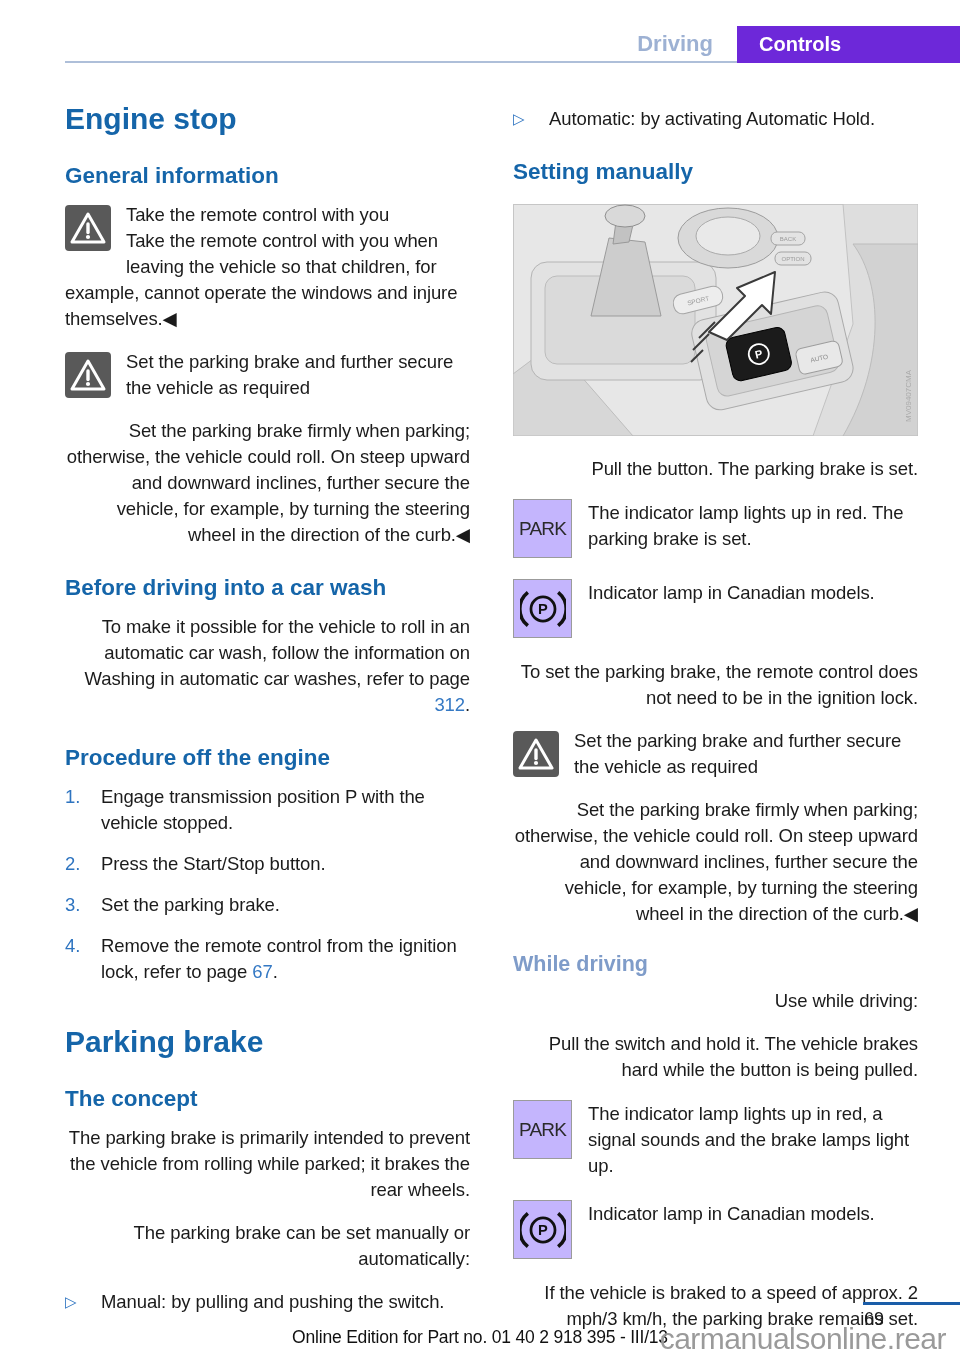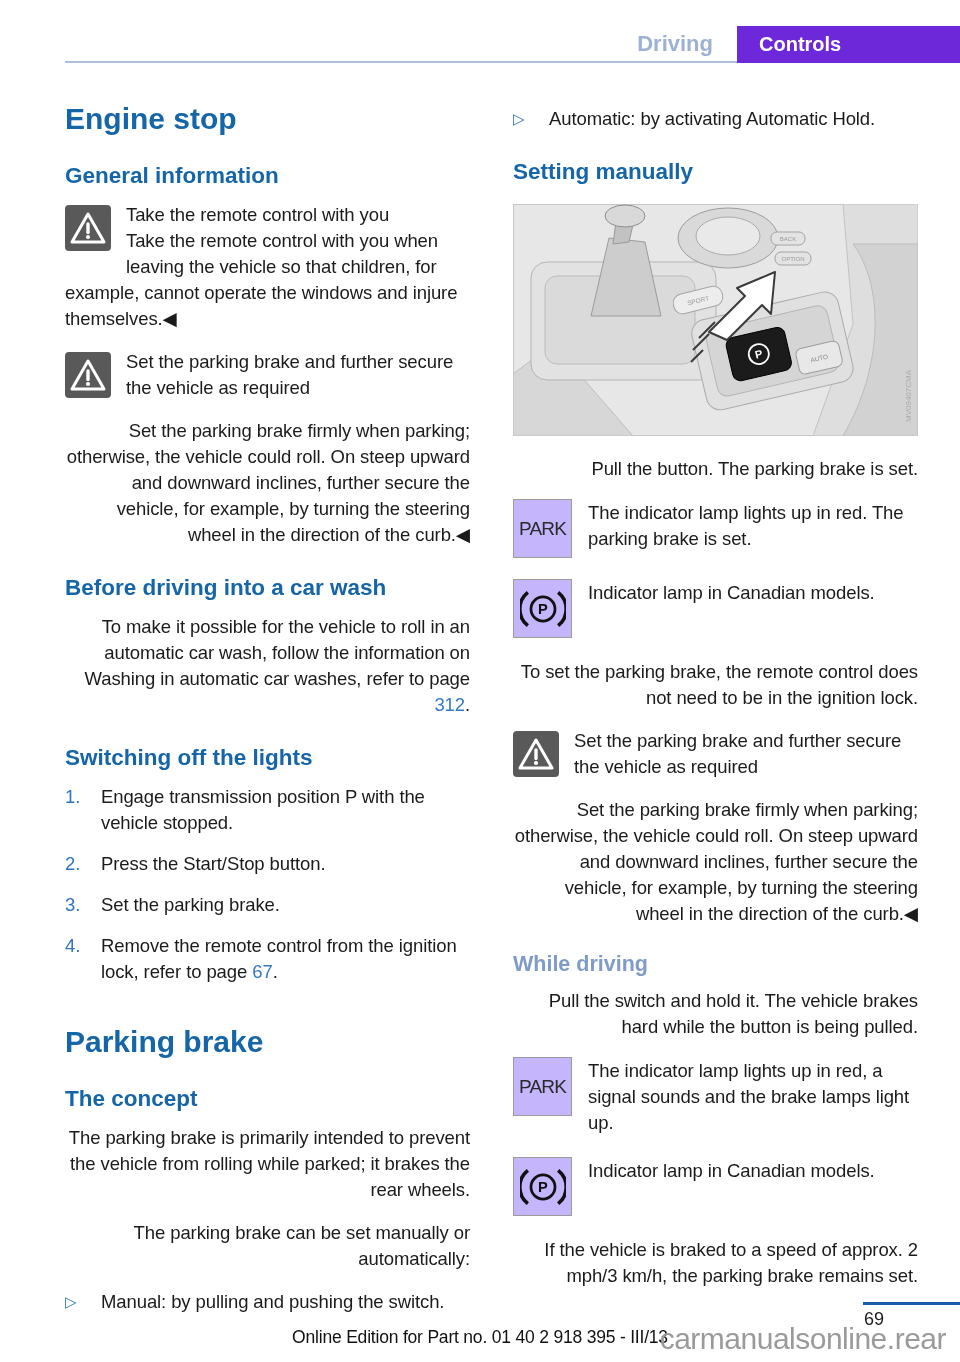--- a/index.html
+++ b/index.html
@@ -97,21 +97,21 @@
         <circle cx="23" cy="32" r="2.1" fill="#ffffff"></circle>
       </svg>
       <span class="wtitle">Set the parking brake and further secure the vehicle as required</span>
     </div>
 
     <p>Set the parking brake firmly when parking; otherwise, the vehicle could roll. On steep upward and downward inclines, further secure the vehicle, for example, by turning the steering wheel in the direction of the curb.◀</p>
 
     <div class="h2">Before driving into a car wash</div>
     <p><span>To make it possible for the vehicle to roll in an automatic car wash, follow the information on Washing in automatic car washes, refer to page </span><span class="link">312</span><span>.</span></p>
 
-    <div class="h2">Switching off the lights</div>
+    <div class="h2">Procedure off the engine</div>
 
 
     <div class="step">
       <span class="num">1.</span>
       <span class="stext">Engage transmission position P with the vehicle stopped.</span>
     </div>
     <div class="step">
       <span class="num">2.</span>
       <span class="stext">Press the Start/Stop button.</span>
     </div>
@@ -223,20 +223,21 @@
         <path d="M23 9 L39 37 L7 37 Z" fill="none" stroke="#ffffff" stroke-width="3" stroke-linejoin="round"></path>
         <line x1="23" y1="19" x2="23" y2="27.5" stroke="#ffffff" stroke-width="3.4" stroke-linecap="round"></line>
         <circle cx="23" cy="32" r="2.1" fill="#ffffff"></circle>
       </svg>
       <span class="wtitle">Set the parking brake and further secure the vehicle as required</span>
     </div>
 
     <p>Set the parking brake firmly when parking; otherwise, the vehicle could roll. On steep upward and downward inclines, further secure the vehicle, for example, by turning the steering wheel in the direction of the curb.◀</p>
 
     <div class="h3">While driving</div>
+    <p>Use while driving:</p>
     <p>Pull the switch and hold it. The vehicle brakes hard while the button is being pulled.</p>
 
     <div class="ind-row">
       <div class="ind-box">
           <span class="park">PARK</span>
         </div>
       <div class="ind-text">The indicator lamp lights up in red, a signal sounds and the brake lamps light up.</div>
     </div>
 
     <div class="ind-row">

